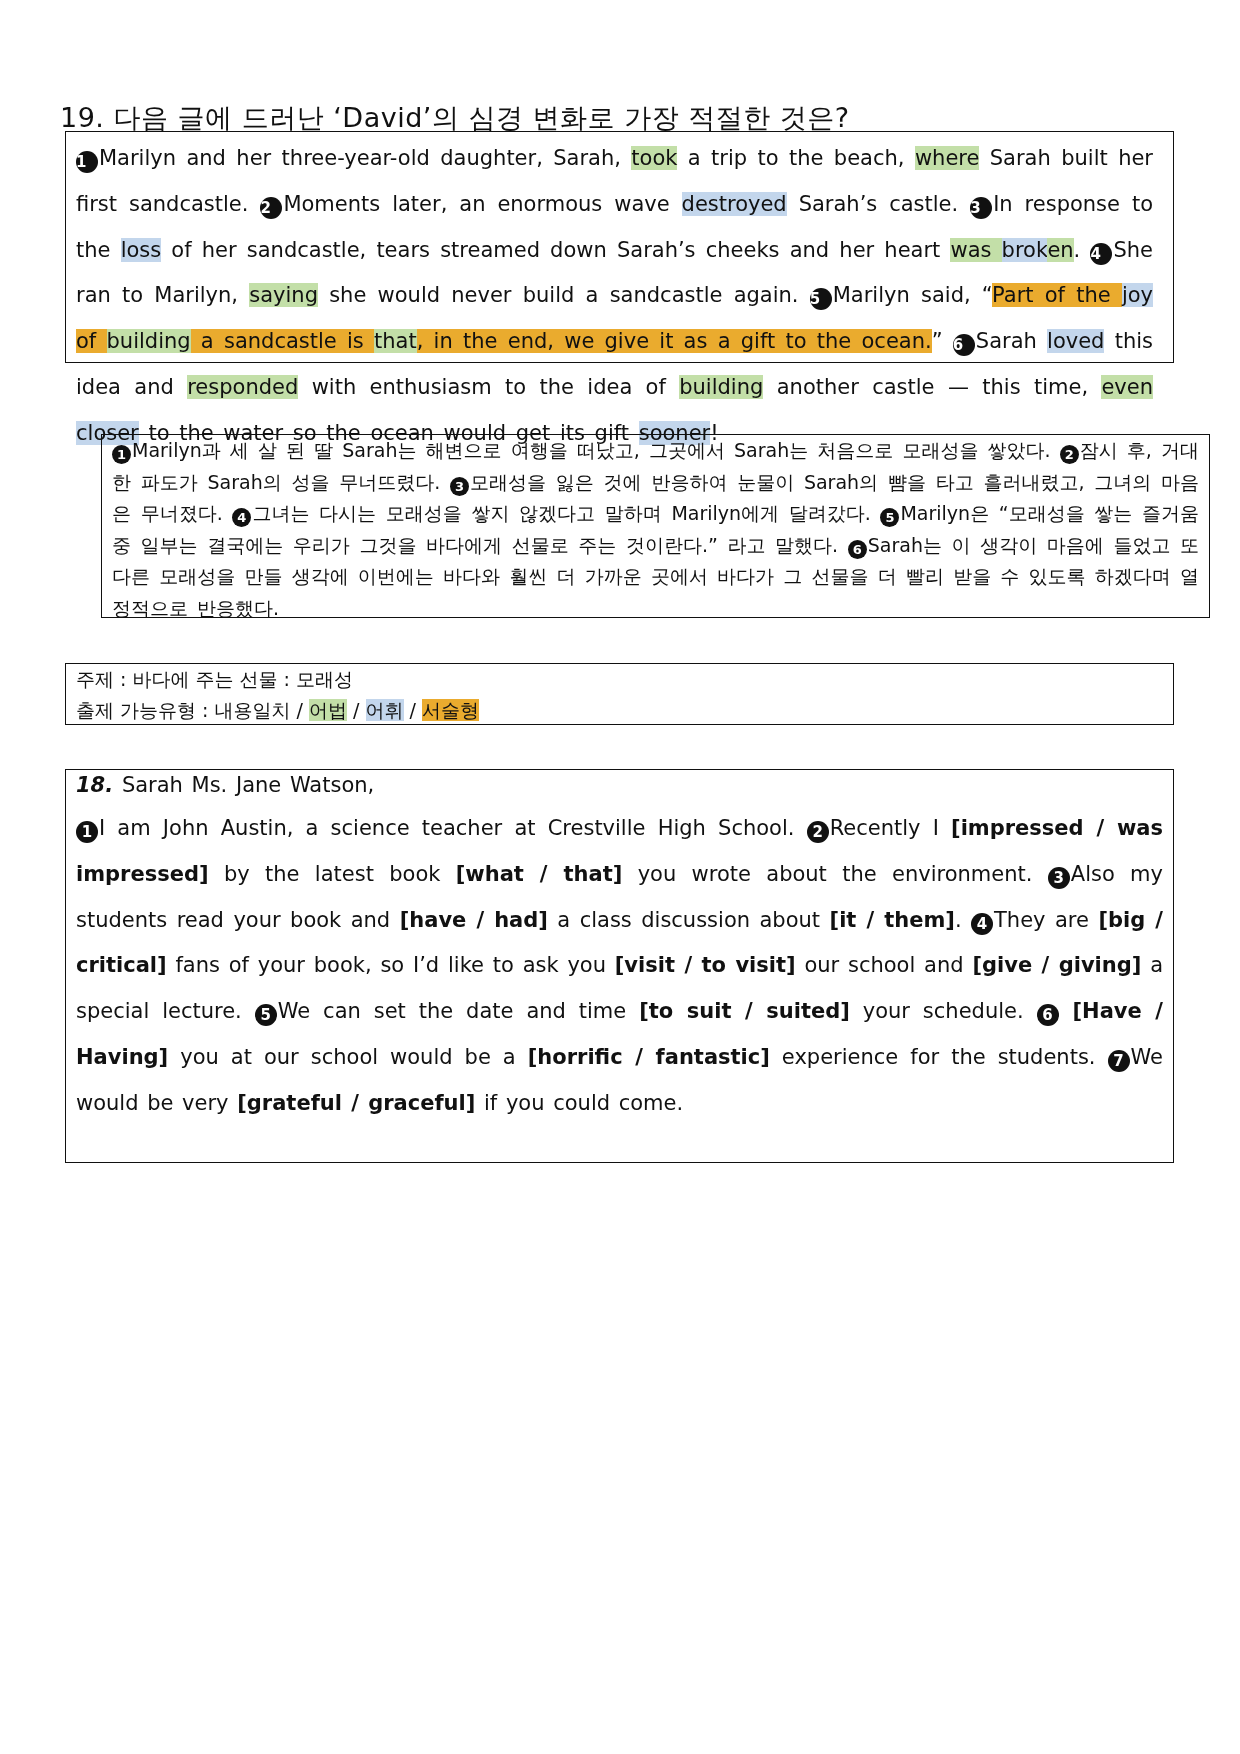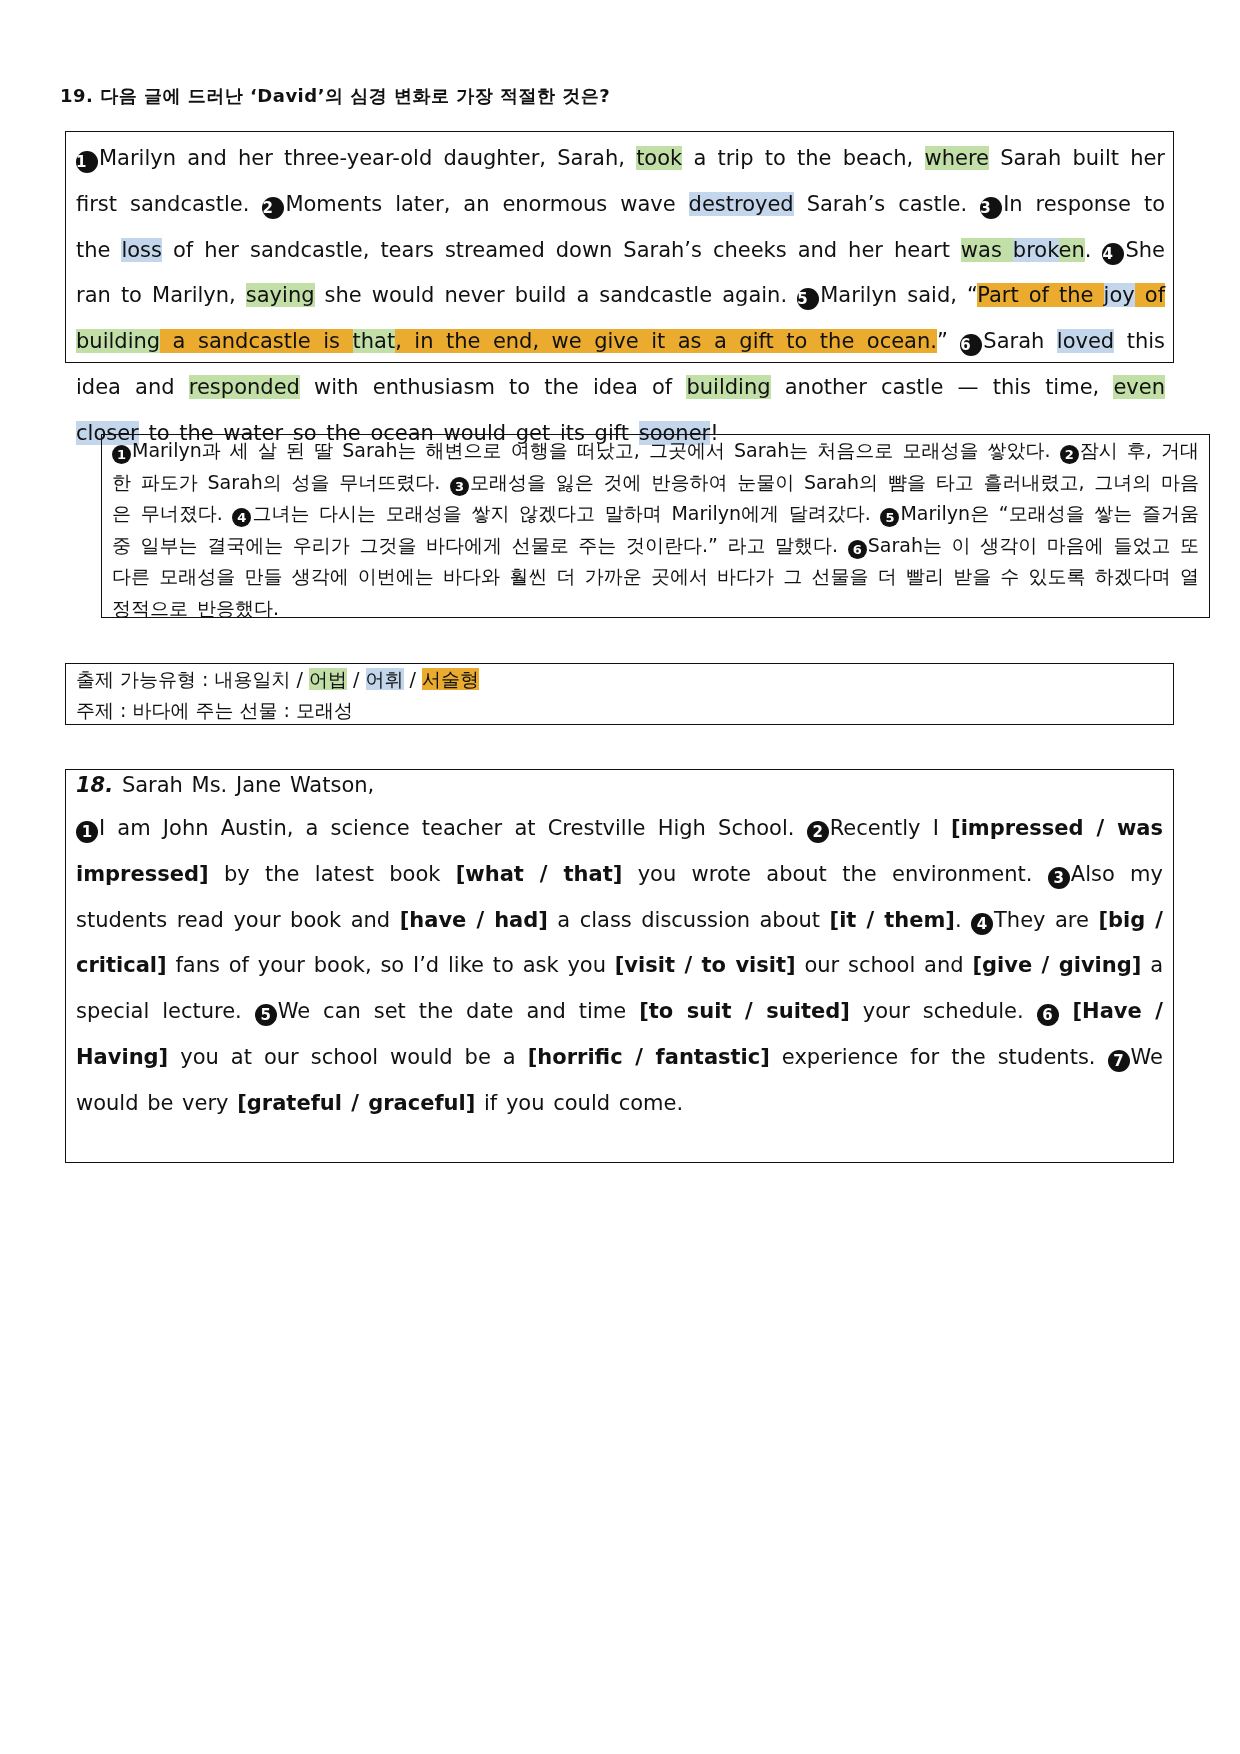--- a/index.html
+++ b/index.html
@@ -1,19 +1,19 @@
 <!DOCTYPE html>
 <html><head>
   <meta charset="utf-8">
   <style>
     html, body { margin: 0; padding: 0; background: #ffffff; }
     body { width: 1240px; height: 1754px; position: relative; font-family: "DejaVu Sans", "Liberation Sans", sans-serif; color: #111; }
-    .q-title { position: absolute; left: 60px; top: 84px; font-size: 18px; font-weight: bold; letter-spacing: 0.5px; color: #111; }
+    .q-title { position: absolute; left: 60px; top: 100px; font-size: 27px; font-weight: normal; letter-spacing: 0.5px; color: #111; }
     .box { position: absolute; left: 65px; width: 1109px; border: 1.5px solid #111; box-sizing: border-box; }
-    .passage { top: 131px; height: 232px; padding: 4px 8px 0 10px; font-size: 21px; line-height: 45.8px; text-align: justify; text-align-last: left; }
+    .passage { top: 131px; height: 232px; padding: 4px 20px 0 10px; font-size: 21px; line-height: 45.8px; text-align: justify; text-align-last: left; }
     .passage .para { word-spacing: 3px; }
     .translation { top: 434px; height: 184px; padding: 0 10px; font-size: 19px; line-height: 31.5px; text-align: justify; word-spacing: 3px; margin-left: 36px; }
     .summary { top: 663px; height: 62px; padding: 0 10px; font-size: 19px; line-height: 31px; }
     .letter { top: 769px; height: 394px; padding: 0 10px; font-size: 21px; line-height: 45.8px; text-align: justify; word-spacing: 2px; }
     .letter .first { line-height: 30px; padding-top: 0px; }
     .hl-green { background: #c3dfa8; }
     .hl-blue { background: #c3d6ec; }
     .hl-orange { background: #eaab2e; }
     .num { font-weight: bold; font-style: italic; }
     .bold { font-weight: bold; }
@@ -27,20 +27,20 @@
 
 <div class="box passage">
   <div class="para"><span class="circ">1</span><span>Marilyn and her three-year-old daughter, Sarah, </span><span class="hl-green">took</span><span> a trip to the beach, </span><span class="hl-green">where</span><span> Sarah built her first sandcastle. </span><span class="circ">2</span><span>Moments later, an enormous wave </span><span class="hl-blue">destroyed</span><span> Sarah’s castle. </span><span class="circ">3</span><span>In response to the </span><span class="hl-blue">loss</span><span> of her sandcastle, tears streamed down Sarah’s cheeks and her heart </span><span class="hl-green">was </span><span class="hl-blue">brok</span><span class="hl-green">en</span><span>. </span><span class="circ">4</span><span>She ran to Marilyn, </span><span class="hl-green">saying</span><span> she would never build a sandcastle again. </span><span class="circ">5</span><span>Marilyn said, “</span><span class="hl-orange">Part of the </span><span class="hl-blue">joy</span><span class="hl-orange"> of </span><span class="hl-green">building</span><span class="hl-orange"> a sandcastle is </span><span class="hl-green">that</span><span class="hl-orange">, in the end, we give it as a gift to the ocean.</span><span>” </span><span class="circ">6</span><span>Sarah </span><span class="hl-blue">loved</span><span> this idea and </span><span class="hl-green">responded</span><span> with enthusiasm to the idea of </span><span class="hl-green">building</span><span> another castle — this time, </span><span class="hl-green">even</span><span> </span><span class="hl-blue">closer</span><span> to the water so the ocean would get its gift </span><span class="hl-blue">sooner</span><span>!</span></div>
 </div>
 
 <div class="box translation">
   <div><span class="circ">1</span><span>Marilyn과 세 살 된 딸 Sarah는 해변으로 여행을 떠났고, 그곳에서 Sarah는 처음으로 모래성을 쌓았다. </span><span class="circ">2</span><span>잠시 후, 거대한 파도가 Sarah의 성을 무너뜨렸다. </span><span class="circ">3</span><span>모래성을 잃은 것에 반응하여 눈물이 Sarah의 뺨을 타고 흘러내렸고, 그녀의 마음은 무너졌다. </span><span class="circ">4</span><span>그녀는 다시는 모래성을 쌓지 않겠다고 말하며 Marilyn에게 달려갔다. </span><span class="circ">5</span><span>Marilyn은 “모래성을 쌓는 즐거움 중 일부는 결국에는 우리가 그것을 바다에게 선물로 주는 것이란다.” 라고 말했다. </span><span class="circ">6</span><span>Sarah는 이 생각이 마음에 들었고 또 다른 모래성을 만들 생각에 이번에는 바다와 훨씬 더 가까운 곳에서 바다가 그 선물을 더 빨리 받을 수 있도록 하겠다며 열정적으로 반응했다.</span></div>
 </div>
 
 <div class="box summary">
+  <div>주제 : 바다에 주는 선물 : 모래성</div>
   <div><span>출제 가능유형 : 내용일치 / </span><span><span class="hl-green">어법</span><span> / </span><span class="hl-blue">어휘</span><span> / </span><span class="hl-orange">서술형</span></span></div>
-  <div>주제 : 바다에 주는 선물 : 모래성</div>
 </div>
 
 <div class="box letter">
   <div class="first"><span class="num">18.</span><span> Sarah Ms. Jane Watson,</span></div>
   <div style="margin-top:6px;"><span class="circ">1</span><span>I am John Austin, a science teacher at Crestville High School. </span><span class="circ">2</span><span>Recently I </span><span class="bold">[impressed / was impressed]</span><span> by the latest book </span><span class="bold">[what / that]</span><span> you wrote about the environment. </span><span class="circ">3</span><span>Also my students read your book and </span><span class="bold">[have / had]</span><span> a class discussion about </span><span class="bold">[it / them]</span><span>. </span><span class="circ">4</span><span>They are </span><span class="bold">[big / critical]</span><span> fans of your book, so I’d like to ask you </span><span class="bold">[visit / to visit]</span><span> our school and </span><span class="bold">[give / giving]</span><span> a special lecture. </span><span class="circ">5</span><span>We can set the date and time </span><span class="bold">[to suit / suited]</span><span> your schedule. </span><span class="circ">6</span><span> </span><span class="bold">[Have / Having]</span><span> you at our school would be a </span><span class="bold">[horrific / fantastic]</span><span> experience for the students. </span><span class="circ">7</span><span>We would be very </span><span class="bold">[grateful / graceful]</span><span> if you could come.</span></div>
 </div>
 
 </body></html>

